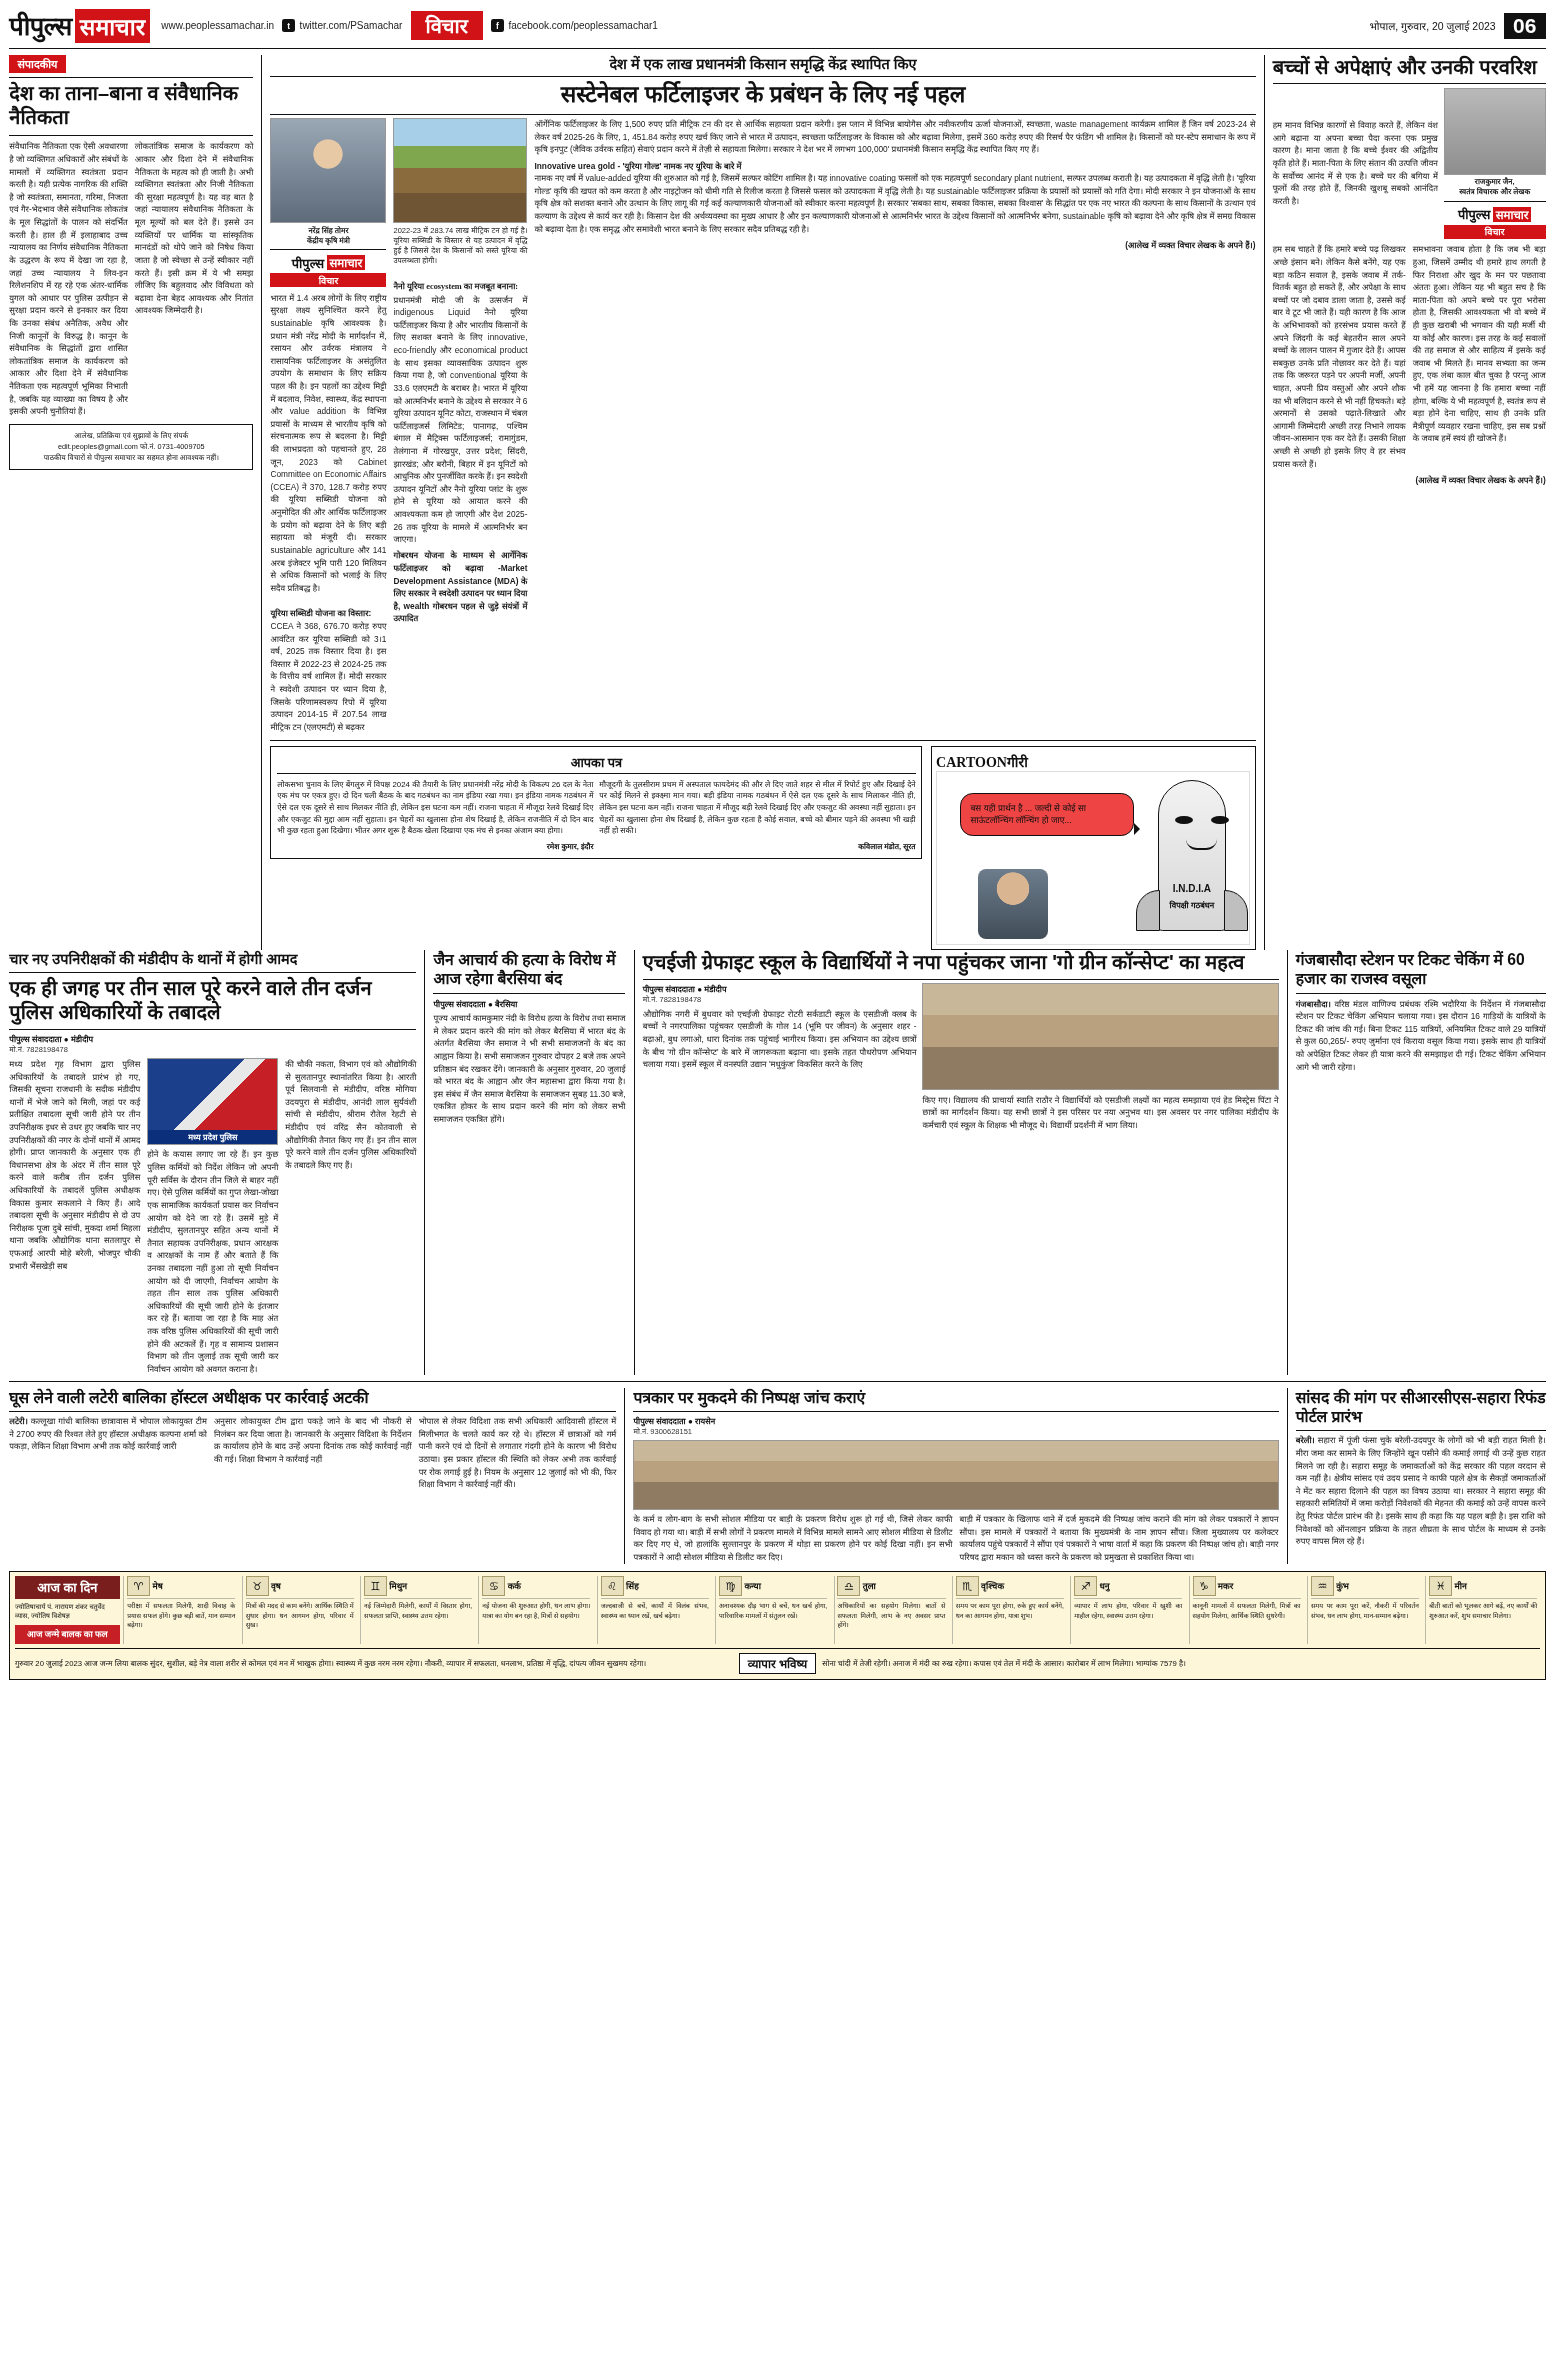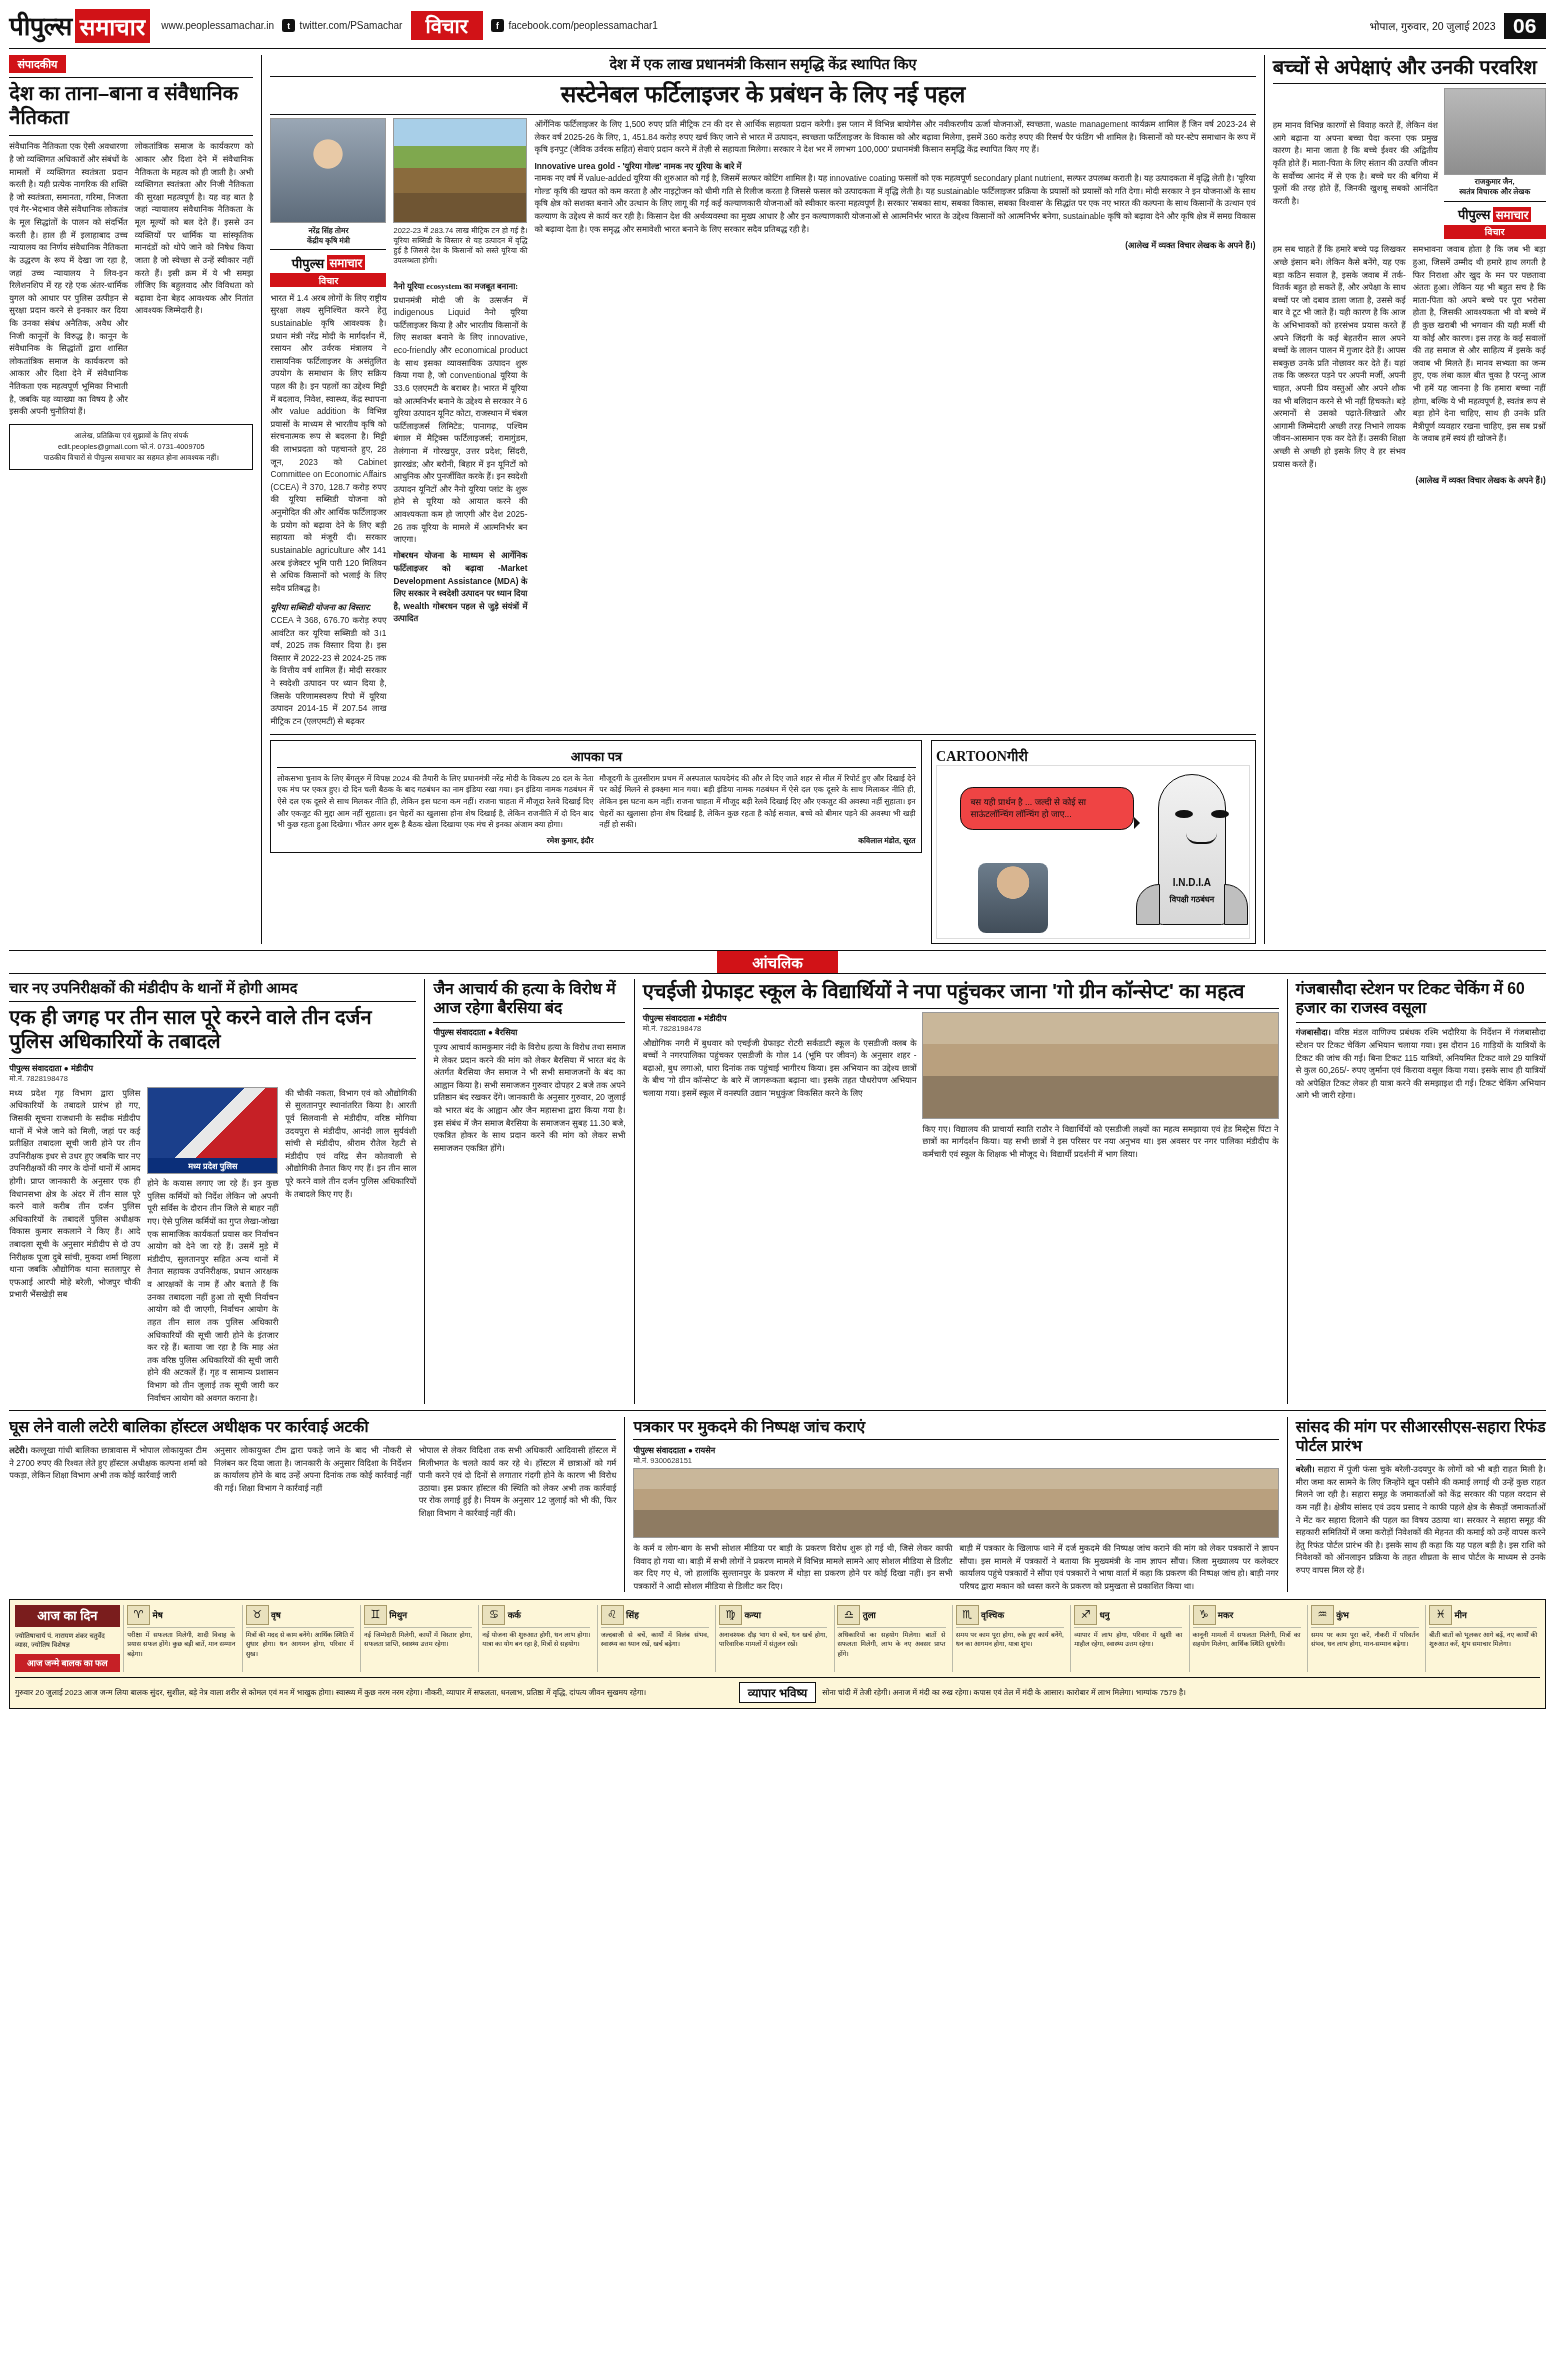--- a/index.html
+++ b/index.html
@@ -180,21 +180,21 @@
           <div class="imgbox photo-man" style="height:105px;"></div>
           <div class="caption" style="white-space:pre-line; font-weight:bold; margin-top:2.3px;">नरेंद्र सिंह तोमर
 केंद्रीय कृषि मंत्री</div>
           <div class="hr-thin"></div>
           <div class="mini-logo">
             <span class="m">पीपुल्स</span>
             <span class="r">समाचार</span>
           </div>
           <div class="mini-vichar">विचार</div>
           <div class="body-txt" style="margin-top:4.6px;">भारत में 1.4 अरब लोगों के लिए राष्ट्रीय सुरक्षा लक्ष्य सुनिश्चित करने हेतु sustainable कृषि आवश्यक है। प्रधान मंत्री नरेंद्र मोदी के मार्गदर्शन में, रसायन और उर्वरक मंत्रालय ने रासायनिक फर्टिलाइजर के असंतुलित उपयोग के समाधान के लिए सक्रिय पहल की है। इन पहलों का उद्देश्य मिट्टी में बदलाव, निवेश, स्वास्थ्य, केंद्र स्थापना और value addition के विभिन्न प्रयासों के माध्यम से भारतीय कृषि को संरचनात्मक रूप से बदलना है। मिट्टी की लाभप्रदता को पहचानते हुए, 28 जून, 2023 को Cabinet Committee on Economic Affairs (CCEA) ने 370, 128.7 करोड़ रुपए की यूरिया सब्सिडी योजना को अनुमोदित की और आर्थिक फर्टिलाइजर के प्रयोग को बढ़ावा देने के लिए बड़ी सहायता को मंजूरी दी। सरकार sustainable agriculture और 141 अरब इंजेक्टर भूमि पारी 120 मिलियन से अधिक किसानों को भलाई के लिए सदैव प्रतिबद्ध है।</div>
-          <div class="body-txt" style="font-weight:bold; margin-top:7px;font-style:italic;">यूरिया सब्सिडी योजना का विस्तार:</div>
+          <div class="body-txt" style="font-weight:bold; margin-top:13px;">यूरिया सब्सिडी योजना का विस्तार:</div>
           <div class="body-txt">CCEA ने 368, 676.70 करोड़ रुपए आवंटित कर यूरिया सब्सिडी को 3।1 वर्ष, 2025 तक विस्तार दिया है। इस विस्तार में 2022-23 से 2024-25 तक के वित्तीय वर्ष शामिल हैं। मोदी सरकार ने स्वदेशी उत्पादन पर ध्यान दिया है, जिसके परिणामस्वरूप रिपो में यूरिया उत्पादन 2014-15 में 207.54 लाख मीट्रिक टन (एलएमटी) से बढ़कर</div>
         </div>
 
         <div style="width:134px;">
           <div class="imgbox photo-field" style="height:105px;"></div>
           <div class="caption" style="margin-top:2.3px; text-align:justify;">2022-23 में 283.74 लाख मीट्रिक टन हो गई है। यूरिया सब्सिडी के विस्तार से यह उत्पादन में वृद्धि हुई है जिससे देश के किसानों को सस्ते यूरिया की उपलब्धता होगी।</div>
           <div class="body-txt" style="font-weight:bold; margin-top:15px;font-family:Liberation Serif, serif;">नैनो यूरिया ecosystem का मजबूत बनाना:</div>
           <div class="body-txt">प्रधानमंत्री मोदी जी के उत्सर्जन में indigenous Liquid नैनो यूरिया फर्टिलाइजर किया है और भारतीय किसानों के लिए सशक्त बनाने के लिए innovative, eco-friendly और economical product के साथ इसका व्यावसायिक उत्पादन शुरू किया गया है, जो conventional यूरिया के 33.6 एलएमटी के बराबर है। भारत में यूरिया को आत्मनिर्भर बनाने के उद्देश्य से सरकार ने 6 यूरिया उत्पादन यूनिट कोटा, राजस्थान में चंबल फर्टिलाइजर्स लिमिटेड; पानागढ़, पश्चिम बंगाल में मैट्रिक्स फर्टिलाइजर्स; रामागुंडम, तेलंगाना में गोरखपुर, उत्तर प्रदेश; सिंदरी, झारखंड; और बरौनी, बिहार में इन यूनिटों को आधुनिक और पुनर्जीवित करके हैं। इन स्वदेशी उत्पादन यूनिटों और नैनो यूरिया प्लांट के शुरू होने से यूरिया को आयात करने की आवश्यकता कम हो जाएगी और देश 2025-26 तक यूरिया के मामले में आत्मनिर्भर बन जाएगा।</div>
           <div class="body-txt" style="font-weight:bold; margin-top:3.5px;">गोबरधन योजना के माध्यम से आर्गेनिक फर्टिलाइजर को बढ़ावा -Market Development Assistance (MDA) के लिए सरकार ने स्वदेशी उत्पादन पर ध्यान दिया है, wealth गोबरधन पहल से जुड़े संयंत्रों में उत्पादित</div>
         </div>
@@ -268,23 +268,20 @@
         </div>
       </div>
       <div class="ed-cols" style="margin-top:4.6px;">
         <div class="body-txt">हम सब चाहते हैं कि हमारे बच्चे पढ़ लिखकर अच्छे इंसान बने। लेकिन कैसे बनेंगे, यह एक बड़ा कठिन सवाल है, इसके जवाब में तर्क-वितर्क बहुत हो सकते हैं, और अपेक्षा के साथ बच्चों पर जो दबाव डाला जाता है, उससे कई बार वे टूट भी जाते हैं। यही कारण है कि आज के अभिभावकों को हरसंभव प्रयास करते हैं अपने जिंदगी के कई बेहतरीन साल अपने बच्चों के लालन पालन में गुजार देते हैं। आपस सबकुछ उनके प्रति नोछावर कर देते हैं। यहां तक कि जरूरत पड़ने पर अपनी मर्जी, अपनी चाहत, अपनी प्रिय वस्तुओं और अपने शौक का भी बलिदान करने से भी नहीं हिचकते। बड़े अरमानों से उसको पढ़ाते-लिखाते और आगामी जिम्मेदारी अच्छी तरह निभाने लायक जीवन-आसमान एक कर देते हैं। उसकी शिक्षा अच्छी से अच्छी हो इसके लिए वे हर संभव प्रयास करते हैं।</div>
         <div class="body-txt">समभावना जवाब होता है कि जब भी बड़ा हुआ, जिसमें उम्मीद थी हमारे हाथ लगती है फिर निराशा और खुद के मन पर पछतावा अंततः हुआ। लेकिन यह भी बहुत सच है कि माता-पिता को अपने बच्चे पर पूरा भरोसा होता है, जिसकी आवश्यकता भी वो बच्चे में ही कुछ खराबी भी भगवान की यही मर्जी थी या कोई और कारण। इस तरह के कई सवालों की तह समाज से और साहित्य में इसके कई जवाब भी मिलते हैं। मानव सभ्यता का जन्म हुए, एक लंबा काल बीत चुका है परन्तु आज भी हमें यह जानना है कि हमारा बच्चा नहीं होगा, बल्कि ये भी महत्वपूर्ण है, स्वतंत्र रूप से बड़ा होने देना चाहिए, साथ ही उनके प्रति मैत्रीपूर्ण व्यवहार रखना चाहिए, इस सब प्रश्नों के जवाब हमें स्वयं ही खोजने हैं।</div>
       </div>
       <div class="body-txt" style="text-align:right; font-weight:bold; margin-top:3.5px;">(आलेख में व्यक्त विचार लेखक के अपने हैं।)</div>
     </div>
   </div>
 
-  <div class="sectionband">
-    <span class="lbl">आंचलिक</span>
-  </div>
 
   <div class="zone-local">
 
     <div class="lc1">
       <div class="kicker">चार नए उपनिरीक्षकों की मंडीदीप के थानों में होगी आमद</div>
       <div class="hr-thin"></div>
       <h2 class="head-lg">एक ही जगह पर तीन साल पूरे करने वाले तीन दर्जन पुलिस अधिकारियों के तबादले</h2>
       <div class="hr-thin" style="margin-top:4.6px;"></div>
       <div class="byline">पीपुल्स संवाददाता ● मंडीदीप</div>
       <div class="credit">मो.नं. 7828198478</div>

